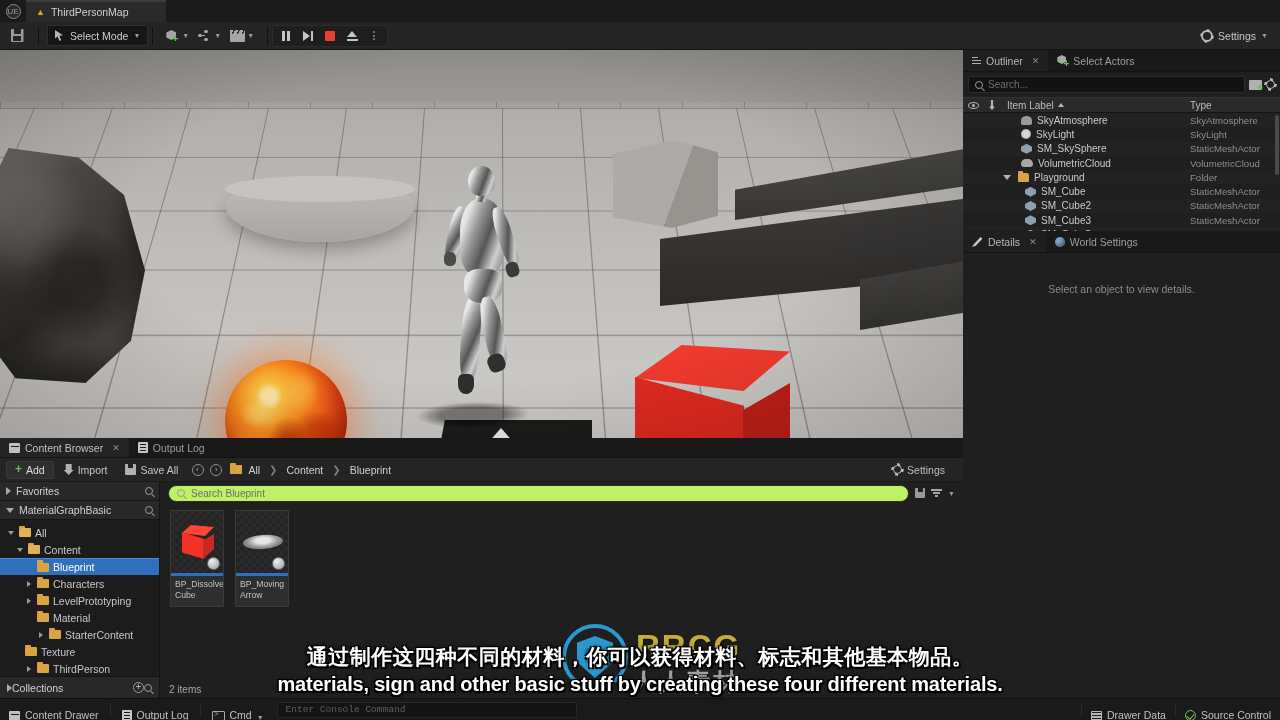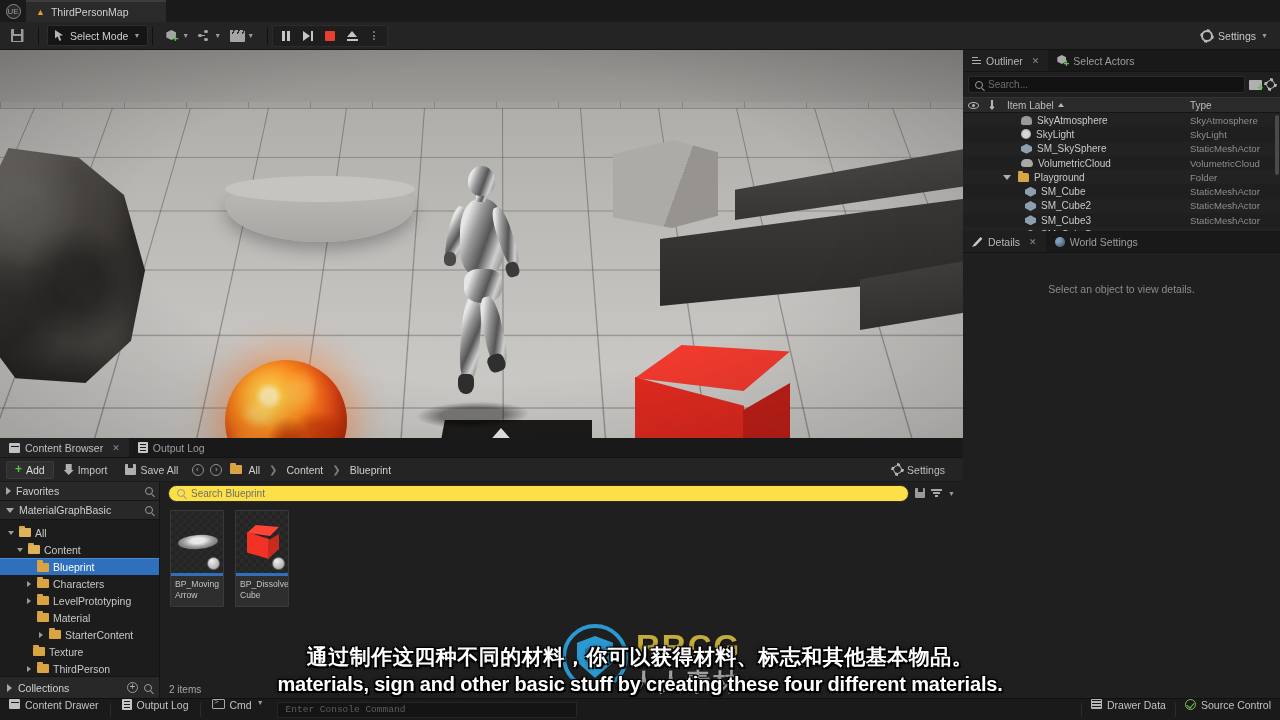--- a/index.html
+++ b/index.html
@@ -393,30 +393,30 @@
   .trow { display: flex; align-items: center; gap: 4px; height: 17px; color: #c8c8c8; padding-right: 4px; }
   .trow.sel { background: #2f6fbc; color: #fff; border-top: 1px solid #4a8ad6; }
   .trow .exp { width: 9px; display: flex; justify-content: center; }
   .tri-s-r { width: 0; height: 0; border-top: 3.5px solid transparent; border-bottom: 3.5px solid transparent; border-left: 4.5px solid #9a9a9a; }
   .tri-s-d { width: 0; height: 0; border-left: 3.5px solid transparent; border-right: 3.5px solid transparent; border-top: 4.5px solid #9a9a9a; }
   .fld { width: 12px; height: 9px; background: #d9a441; border-radius: 1px; position: relative; flex: none; }
   .fld::before { content: ""; position: absolute; left: 0; top: -2.5px; width: 5.5px; height: 2.5px; background: #d9a441; border-radius: 1px 1px 0 0; }
   .fld.open { background: #e0b257; }
   .collections {
     height: 22px; background: #282828; border-top: 1px solid #141414;
-    display: flex; align-items: center; padding: 0 7px; gap: 6px; font-size: 10.5px; color: #d0d0d0;
+    display: flex; align-items: center; padding: 0 7px; font-size: 10.5px; color: #d0d0d0;
   }
   .collections .sp { flex: 1; }
   .circ-plus { width: 11px; height: 11px; border: 1.2px solid #9a9a9a; border-radius: 50%; position: relative; }
   .circ-plus::after { content: "+"; position: absolute; left: 1.5px; top: -2.5px; font-size: 10px; color: #b5b5b5; }
 
   .cb-right { flex: 1; display: flex; flex-direction: column; background: #1f1f1f; }
   .asset-search-row { display: flex; align-items: center; gap: 6px; height: 22px; padding: 3px 8px; background: #1f1f1f; }
   .asset-search {
-    flex: 1; height: 17px; background: #fde047; border: 1px solid #2b2b2b; border-radius: 9px;
+    flex: 1; height: 17px; background: #bef264; border: 1px solid #2b2b2b; border-radius: 9px;
     display: flex; align-items: center; gap: 6px; padding: 0 8px;
   }
   .asset-search .ph { font-size: 10px; color: #6e6e6e; }
   .save-small { width: 10px; height: 10px; background: #9a9a9a; border-radius: 1px; position: relative; }
   .save-small::after { content: ""; position: absolute; left: 2.5px; top: 0; width: 5px; height: 3.5px; background: #1f1f1f; }
   .filter-ico { display: flex; flex-direction: column; gap: 1.5px; align-items: center; }
   .filter-ico i { background: #a8a8a8; height: 1.6px; }
   .filter-ico i:nth-child(1) { width: 11px; }
   .filter-ico i:nth-child(2) { width: 7px; }
   .filter-ico i:nth-child(3) { width: 3.5px; }
@@ -451,21 +451,21 @@
     border-radius: 50%; transform: rotate(-4deg);
   }
   .items-count { height: 18px; display: flex; align-items: center; padding-left: 9px; font-size: 10px; color: #a8a8a8; }
 
   
   .statusbar {
     position: absolute; left: 0; top: 698px; width: 1280px; height: 22px;
     background: #1a1a1a; display: flex; align-items: center; gap: 2px;
     border-top: 1px solid #101010; font-size: 10.5px; color: #c2c2c2;
   }
-  .sb-btn { display: flex; align-items: flex-start; gap: 5px; padding: 0 9px; height: 22px; }
+  .sb-btn { display: flex; align-items: flex-end; gap: 5px; padding: 0 9px; height: 22px; }
   .sb-sep { width: 1px; height: 14px; background: #2c2c2c; }
   .drawer-ico { width: 11px; height: 10px; background: #c0c0c0; border-radius: 1px; position: relative; }
   .drawer-ico::after { content: ""; position: absolute; left: 1.5px; top: 3px; width: 8px; height: 1.5px; background: #1a1a1a; }
   .log-ico { width: 10px; height: 11px; background: #c7c7c7; border-radius: 1px; position: relative; }
   .log-ico::after {
     content: ""; position: absolute; left: 2px; top: 2px; width: 6px; height: 1px; background: #1a1a1a;
     box-shadow: 0 3px 0 #1a1a1a, 0 6px 0 #1a1a1a;
   }
   .cmd-ico { width: 13px; height: 10px; border: 1.2px solid #a8a8a8; border-radius: 1px; position: relative; }
   .cmd-ico::after { content: ">"; position: absolute; left: 1.5px; top: -2.5px; font-size: 8px; color: #a8a8a8; }
@@ -893,21 +893,21 @@
             <span class="fld"></span>
             <span>Material</span>
           </div>
           <div class="trow" style="padding-left:36px;">
             <span class="exp">
                 <span class="tri-s-r"></span>
               </span>
             <span class="fld"></span>
             <span>StarterContent</span>
           </div>
-          <div class="trow" style="padding-left:20px;">
+          <div class="trow" style="padding-left:12px;">
             <span class="exp"></span>
             <span class="fld"></span>
             <span>Texture</span>
           </div>
           <div class="trow" style="padding-left:24px;">
             <span class="exp">
                 <span class="tri-s-r"></span>
               </span>
             <span class="fld"></span>
             <span>ThirdPerson</span>
@@ -933,40 +933,40 @@
           <span class="save-small"></span>
           <span class="filter-ico">
               <i></i>
               <i></i>
               <i></i>
             </span>
           <span class="chev">▼</span>
         </div>
 
         <div class="asset-grid">
-          <div class="asset">
-            <div class="thumb">
-              <div class="thumb-arrow"></div>
-              <div class="bp-badge"></div>
-            </div>
-            <div class="bar-blue"></div>
-            <div class="cap">BP_Moving Arrow</div>
-          </div>
           <div class="asset">
             <div class="thumb">
               <div class="thumb-cube">
                   <div class="t"></div>
                   <div class="f"></div>
                   <div class="s"></div>
                 </div>
               <div class="bp-badge"></div>
             </div>
             <div class="bar-blue"></div>
             <div class="cap">BP_Dissolve Cube</div>
           </div>
+          <div class="asset">
+            <div class="thumb">
+              <div class="thumb-arrow"></div>
+              <div class="bp-badge"></div>
+            </div>
+            <div class="bar-blue"></div>
+            <div class="cap">BP_Moving Arrow</div>
+          </div>
         </div>
 
         <div class="items-count">2 items</div>
       </div>
     </div>
   </div>
 
   <div class="watermark">
     <div class="wm-shield">
       <div class="wm-shield-in"></div>

